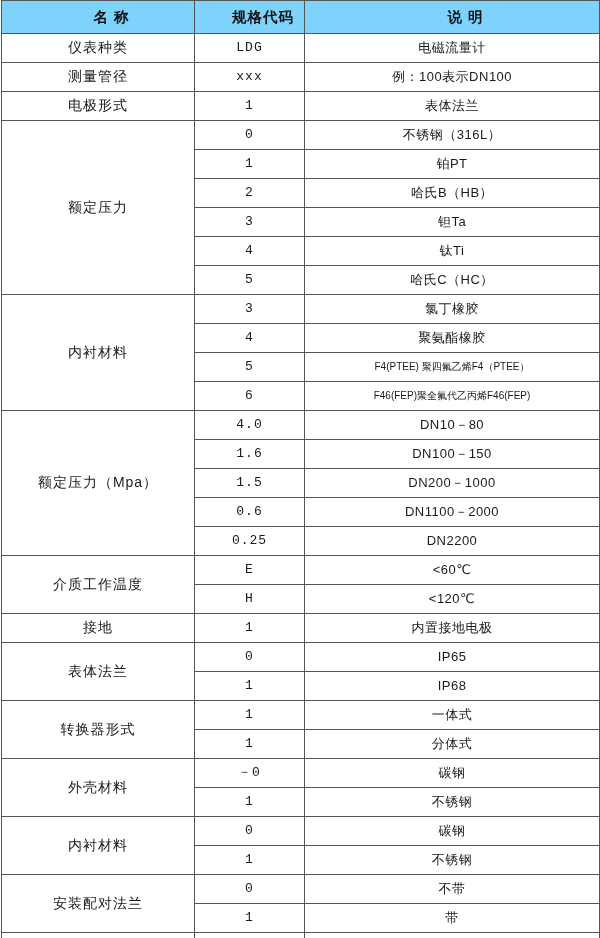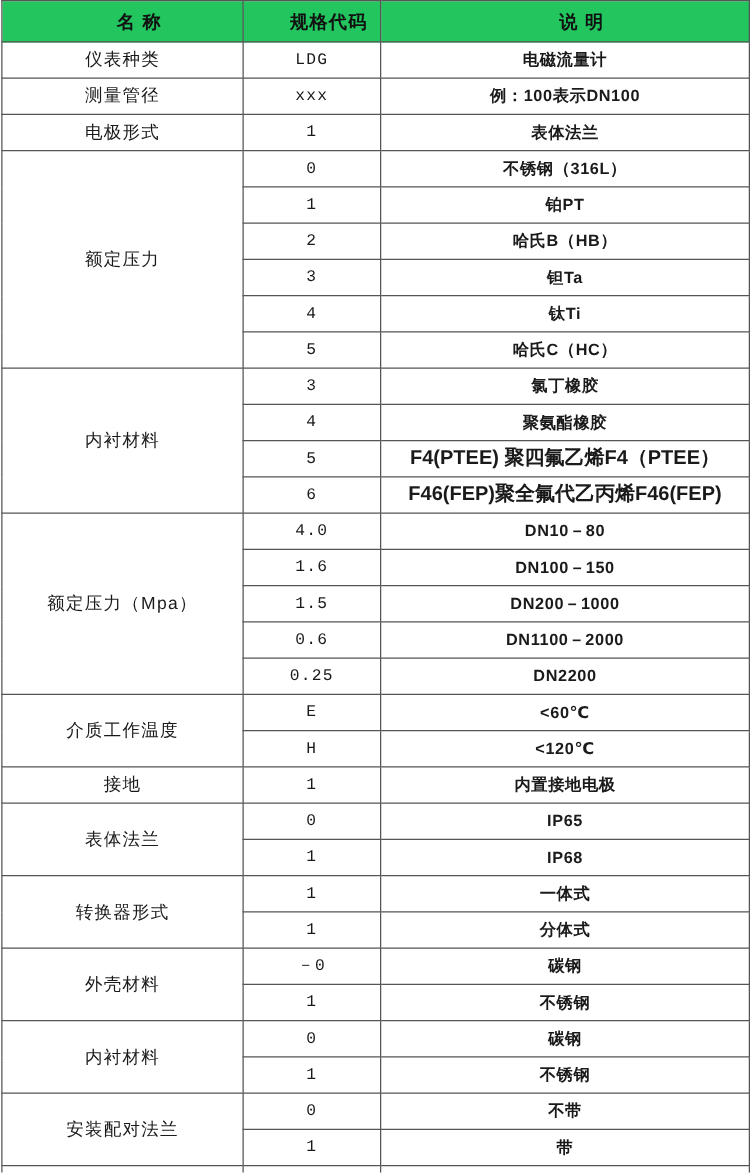--- a/index.html
+++ b/index.html
@@ -19,21 +19,21 @@
     table-layout: fixed;
     width: 598px;
     margin: 0 1px;
     border: 1px solid #555;
   }
   #spec-table col.c-name  { width: 193px; }
   #spec-table col.c-code  { width: 110px; }
   #spec-table col.c-desc  { width: 295px; }
 
   #spec-table th {
-    background: #22c55e;
+    background: #7dd3fc;
     color: #111;
     font-weight: bold;
     font-size: 14.5px;
     height: 30px;
     border: 1px solid #555;
     text-align: center;
     letter-spacing: 1px;
     padding-left: 28px;
   }
   #spec-table td {
@@ -49,26 +49,26 @@
     font-weight: normal;
     font-size: 14px;
     letter-spacing: 1px;
   }
   #spec-table td.code {
     font-family: "Liberation Mono", "DejaVu Sans Mono", monospace;
     font-size: 13px;
     letter-spacing: 1px;
   }
   #spec-table td.desc {
-    font-weight: bold;
+    font-weight: normal;
     font-size: 13px;
     letter-spacing: 0.5px;
   }
   #spec-table td.desc.small {
-    font-size: 16px;
+    font-size: 10px;
     letter-spacing: 0;
     margin-left: 32px;
   }
 </style>
 </head>
 <body>
 
 <table id="spec-table">
   <colgroup>
     <col class="c-name">

